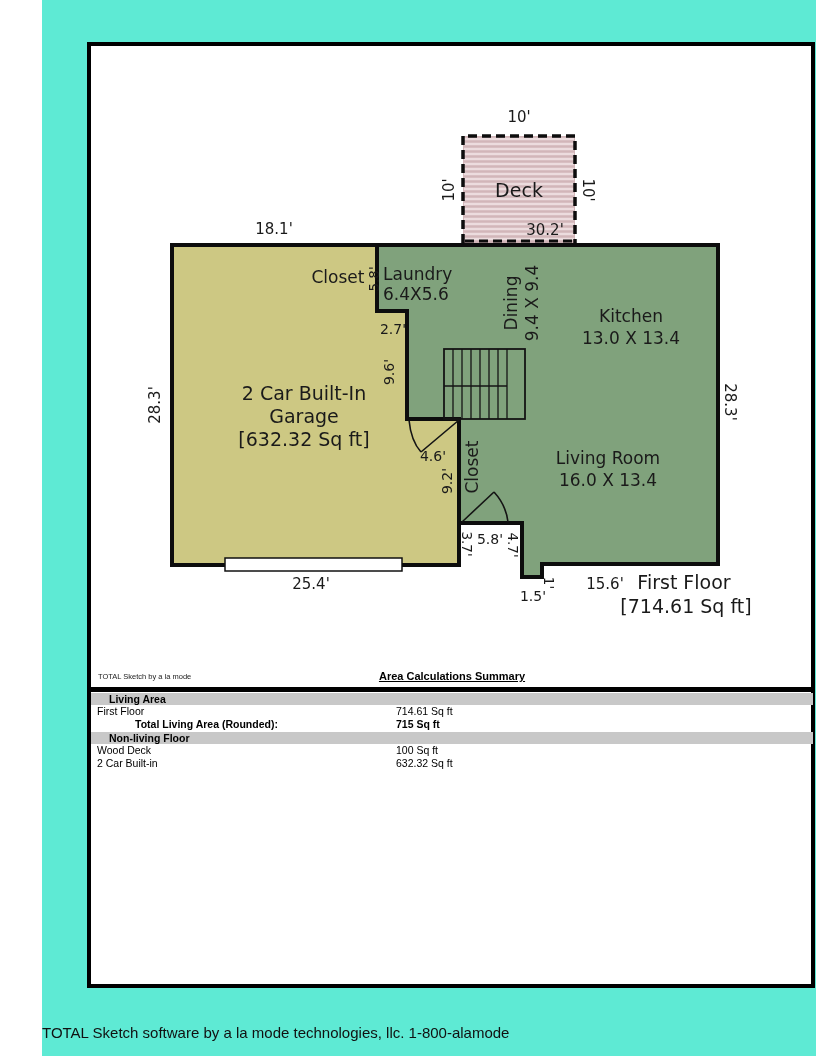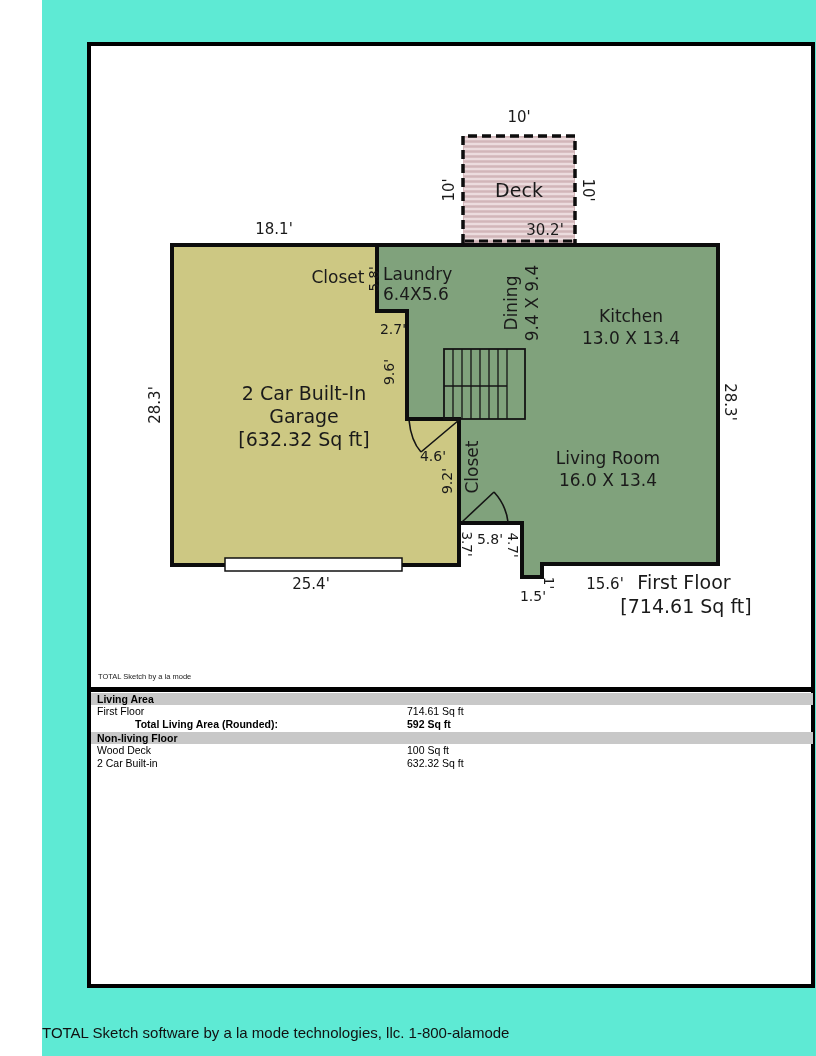--- a/index.html
+++ b/index.html
@@ -6,23 +6,23 @@
   #page{position:relative;width:816px;height:1056px;background:#5eead4;overflow:hidden;
         font-family:"DejaVu Sans",sans-serif;margin-left:42px;}
   #frame{position:absolute;left:45px;top:42px;width:720px;height:938px;border:4px solid #000;background:#fff;}
   #plan-svg{position:absolute;left:45px;top:42px;width:728px;height:946px;}
   
   #summary{position:absolute;left:49px;top:666px;width:722px;font-family:"Liberation Sans",sans-serif;color:#000;}
   #summary .hdr{position:relative;height:19px;text-decoration:underline;}
   #summary .brand{position:absolute;left:7px;top:6px;font-size:7.5px;color:#222;}
   #summary .title{text-align:center;font-size:11px;font-weight:bold;padding-top:4px;}
   #summary .bar{height:5px;background:#000;margin-top:2px;}
-  #summary .band{margin-top:1px;height:12px;line-height:12px;background:#c8c8c8;font-size:10.5px;font-weight:bold;padding-left:6px;}
+  #summary .band{margin-top:1px;height:12px;line-height:12px;background:#c8c8c8;font-size:10.5px;font-weight:bold;padding-left:18px;}
   #summary .row{position:relative;height:13px;line-height:13px;font-size:10.5px;padding-left:6px;}
-  #summary .row .val{position:absolute;left:316px;top:0;}
+  #summary .row .val{position:absolute;left:305px;top:0;}
   #summary .row.bold{font-weight:bold;padding-left:44px;}
   
   #footer{position:absolute;left:0;top:1024px;width:816px;
           font-family:"Liberation Sans",sans-serif;font-size:15px;color:#111;}
   text{fill:#1a1a1a;font-family:"DejaVu Sans",sans-serif;}
   .dim{font-size:14px;}
   .dimS{font-size:13.5px;}
   .dimL{font-size:15px;}
   .room{font-size:17px;}
   .roomL{font-size:19px;}
@@ -107,33 +107,34 @@
     <text class="dimS" x="507" y="583" dy="0.35em" text-anchor="middle" transform="rotate(90 507 583)">1'</text>
     <text class="dimL" x="563" y="584" dy="0.35em" text-anchor="middle">15.6'</text>
 
     <text class="roomL" x="642" y="582" dy="0.35em" text-anchor="middle">First Floor</text>
     <text class="roomL" x="644" y="606" dy="0.35em" text-anchor="middle">[714.61 Sq ft]</text>
   </svg>
 
   <div id="summary">
     <div class="hdr">
       <span class="brand">TOTAL Sketch by a la mode</span>
+      <div class="title">Area Calculations Summary</div>
     </div>
     <div class="bar"></div>
 
     <div class="band">Living Area</div>
 
     <div class="row">
       <span>First Floor</span>
       <span class="val">714.61 Sq ft</span>
     </div>
 
     <div class="row bold">
       <span>Total Living Area (Rounded):</span>
-      <span class="val">592 Sq ft</span>
+      <span class="val">715 Sq ft</span>
     </div>
 
     <div class="band">Non-living Floor</div>
 
     <div class="row">
       <span>Wood Deck</span>
       <span class="val">100 Sq ft</span>
     </div>
 
     <div class="row">

